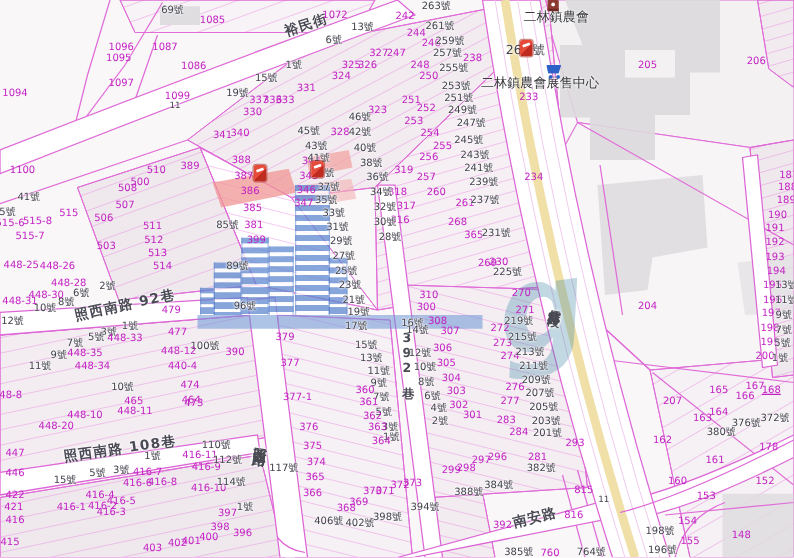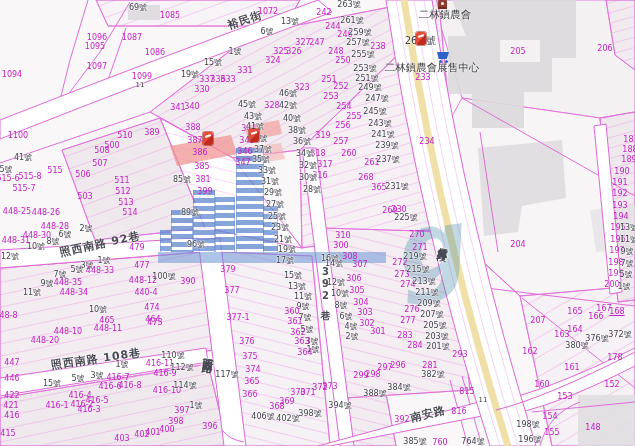--- a/index.html
+++ b/index.html
@@ -365,21 +365,21 @@
       <span class="lb p" style="left: 130px; top: 386px; transform: translate(-50%, -50%);">416-8</span>
       <span class="lb p" style="left: 167px; top: 391px; transform: translate(-50%, -50%);">416-10</span>
       <span class="lb p" style="left: 110px; top: 387px; transform: translate(-50%, -50%);">416-6</span>
       <span class="lb p" style="left: 80px; top: 396px; transform: translate(-50%, -50%);">416-4</span>
       <span class="lb p" style="left: 97px; top: 401px; transform: translate(-50%, -50%);">416-5</span>
       <span class="lb p" style="left: 89px; top: 410px; transform: translate(-50%, -50%);">416-3</span>
       <span class="lb p" style="left: 82px; top: 405px; transform: translate(-50%, -50%);">416-2</span>
       <span class="lb p" style="left: 57px; top: 406px; transform: translate(-50%, -50%);">416-1</span>
       <span class="lb p" style="left: 182px; top: 411px; transform: translate(-50%, -50%);">397</span>
       <span class="lb p" style="left: 176px; top: 422px; transform: translate(-50%, -50%);">398</span>
-      <span class="lb p" style="left: 194px; top: 427px; transform: translate(-50%, -50%); margin-left: 16px;">396</span>
+      <span class="lb p" style="left: 194px; top: 427px; transform: translate(-50%, -50%);">396</span>
       <span class="lb p" style="left: 167px; top: 430px; transform: translate(-50%, -50%);">400</span>
       <span class="lb p" style="left: 153px; top: 433px; transform: translate(-50%, -50%);">401</span>
       <span class="lb p" style="left: 142px; top: 435px; transform: translate(-50%, -50%);">402</span>
       <span class="lb p" style="left: 122px; top: 439px; transform: translate(-50%, -50%);">403</span>
       <span class="lb h" style="left: 173px; top: 356px; transform: translate(-50%, -50%);">110號</span>
       <span class="lb h" style="left: 182px; top: 368px; transform: translate(-50%, -50%);">112號</span>
       <span class="lb h" style="left: 185px; top: 386px; transform: translate(-50%, -50%);">114號</span>
       <span class="lb h" style="left: 227px; top: 375px; transform: translate(-50%, -50%);">117號</span>
       <span class="lb h" style="left: 122px; top: 365px; transform: translate(-50%, -50%);">1號</span>
       <span class="lb h" style="left: 78px; top: 379px; transform: translate(-50%, -50%);">5號</span>

